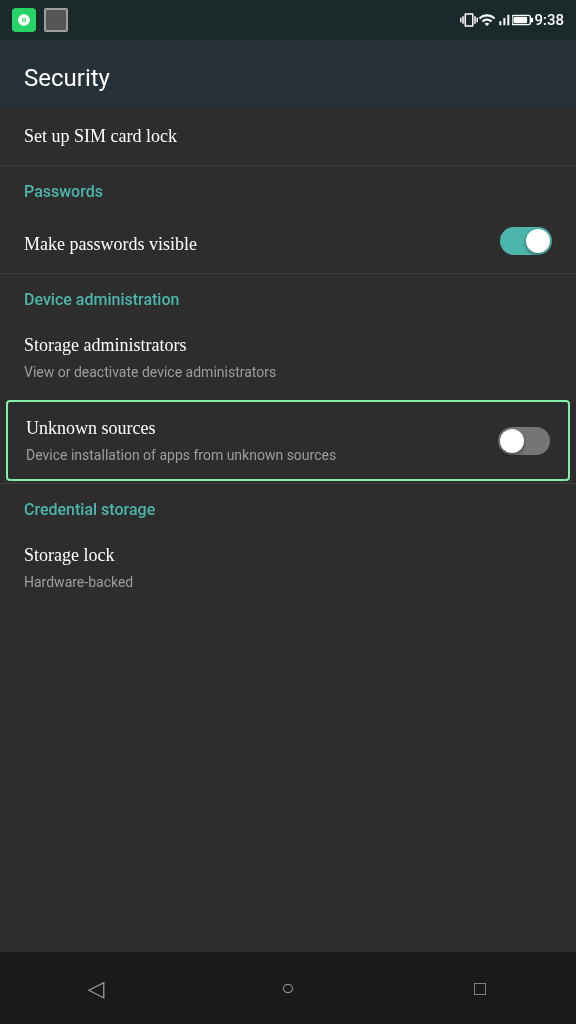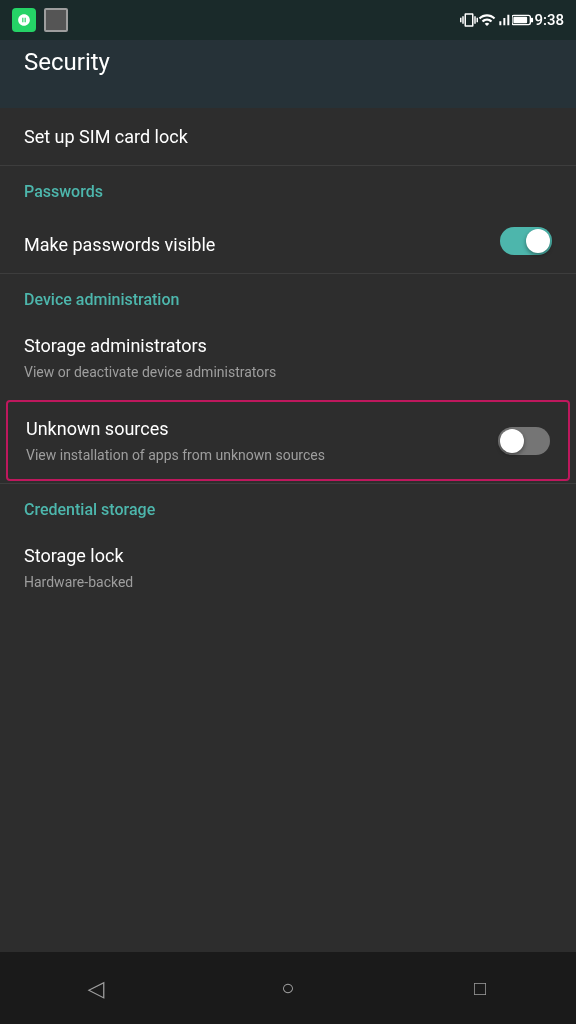--- a/index.html
+++ b/index.html
@@ -34,22 +34,22 @@
       align-items: center;
       font-size: 14px;
       color: #fff;
     }
 
     
     .app-bar {
       background: #263238;
       height: 68px;
       display: flex;
-      align-items: flex-start;
-      padding: 8px 24px;
+      align-items: flex-end;
+      padding: 16px 24px;
     }
 
     .app-bar-title {
       font-size: 24px;
       font-weight: 400;
       color: #ffffff;
     }
 
     
     .content {
@@ -60,20 +60,21 @@
     .list-item {
       padding: 18px 24px;
       border-bottom: none;
       cursor: pointer;
     }
 
     .list-item-title {
       font-size: 18px;
       color: #ffffff;
       font-weight: 400;
+      font-family: Liberation Serif, serif;
     }
 
     .list-item-subtitle {
       font-size: 14px;
       color: #9e9e9e;
       margin-top: 8px;
     }
 
     .section-header {
       padding: 16px 24px 8px;
@@ -125,21 +126,21 @@
     .toggle-on .toggle-thumb {
       left: 26px;
     }
 
     .toggle-off .toggle-thumb {
       left: 2px;
     }
 
     
     .highlighted-item {
-      border: 2px solid #be185d;
+      border: 2px solid #86efac;
       border-radius: 4px;
       margin: 2px 6px;
       padding: 16px 18px;
       display: flex;
       align-items: center;
       justify-content: space-between;
     }
 
     
     .nav-bar {
@@ -254,21 +255,21 @@
   <div class="section-header">Device administration</div>
 
   <div class="list-item">
     <div class="list-item-title">Storage administrators</div>
     <div class="list-item-subtitle">View or deactivate device administrators</div>
   </div>
 
   <div class="highlighted-item">
     <div class="list-item-row-text">
       <div class="list-item-title">Unknown sources</div>
-      <div class="list-item-subtitle">View installation of apps from unknown sources</div>
+      <div class="list-item-subtitle">Device installation of apps from unknown sources</div>
     </div>
     <div class="toggle toggle-off">
       <div class="toggle-thumb"></div>
     </div>
   </div>
 
   <div class="divider"></div>
 
   <div class="section-header">Credential storage</div>
 

